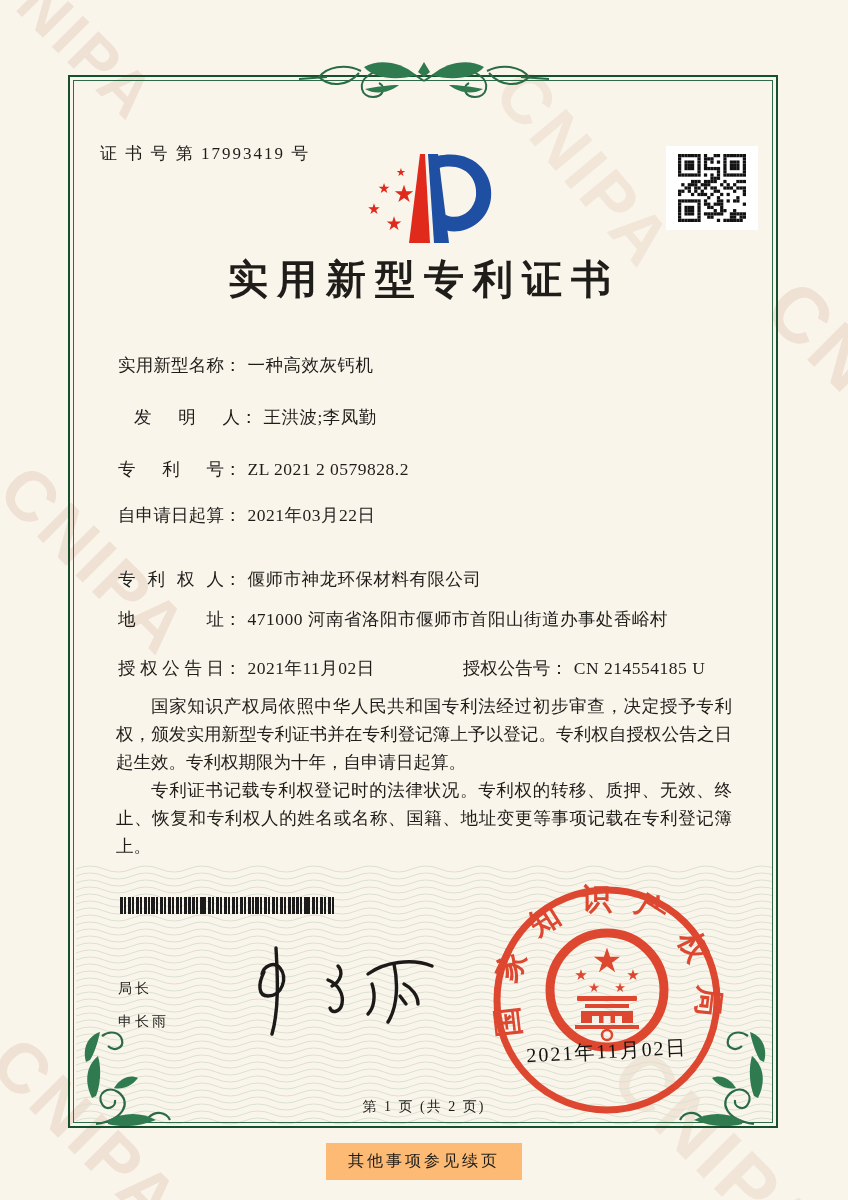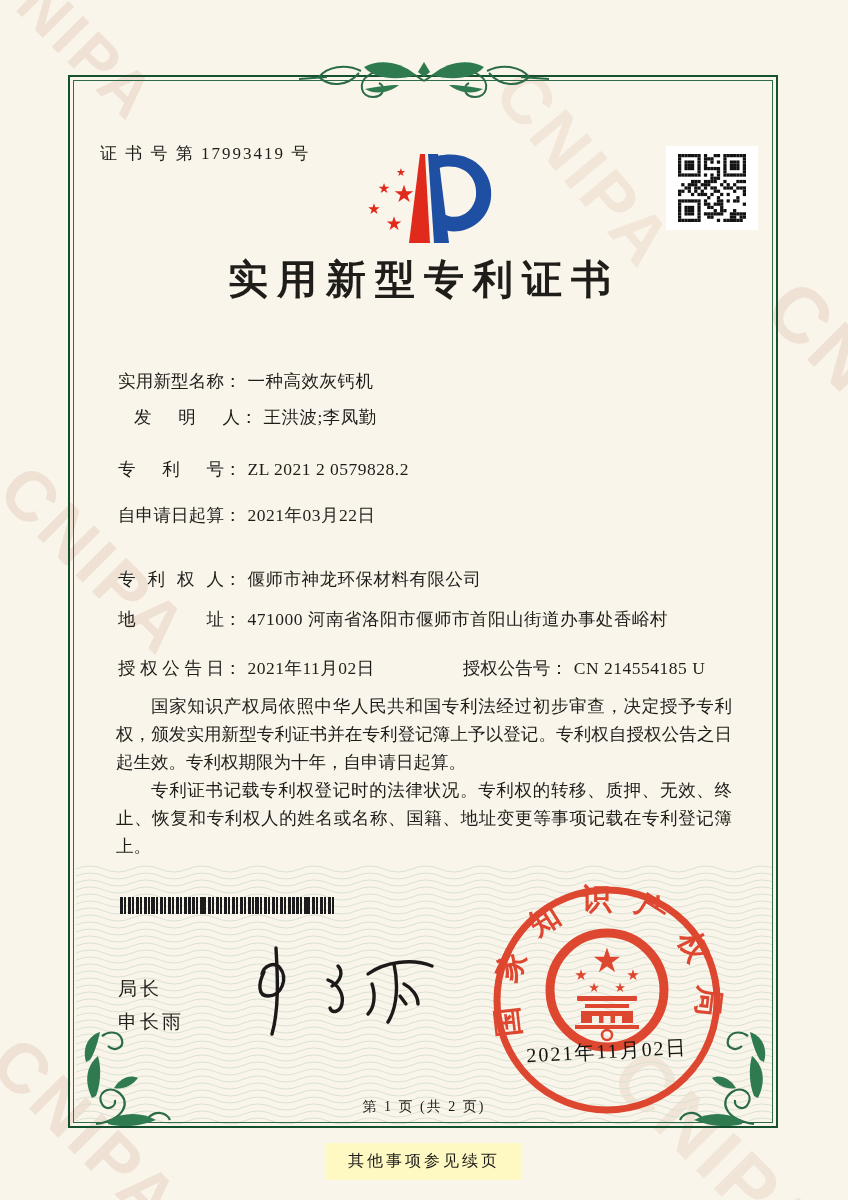--- a/index.html
+++ b/index.html
@@ -42,47 +42,47 @@
           display:flex;align-items:center;justify-content:center;}
   .title{
     position:absolute;left:0;top:252px;width:848px;text-align:center;
     font-size:40px;font-weight:bold;letter-spacing:9px;z-index:4;
   }
   
   .row{position:absolute;left:118px;font-size:17.5px;line-height:26px;z-index:4;white-space:nowrap;}
   .lbl{display:inline-block;width:106px;text-align:justify;text-align-last:justify;vertical-align:top;}
   .colon{display:inline-block;margin-right:6px;}
   .val{letter-spacing:.5px;}
-  .row-f0{top:368px;} .row-f1{top:404px;margin-left:16px;} .row-f2{top:456px;}
+  .row-f0{top:352px;} .row-f1{top:404px;margin-left:16px;} .row-f2{top:456px;}
   .row-f3{top:502px;} .row-f4{top:566px;} .row-f5{top:606px;}
   .row-grant{top:655px;}
   .grant-gap{display:inline-block;width:88px;}
   
   .body-text{
     position:absolute;left:116px;top:692px;width:616px;z-index:4;
     font-size:17.5px;line-height:28px;text-align:justify;
   }
   .body-text p{margin:0;text-indent:2em;}
   
   .barcode{
     position:absolute;left:120px;top:897px;width:216px;height:17px;z-index:4;
     background:
       repeating-linear-gradient(90deg,#1b1b1b 0 2px,transparent 2px 4px),
       repeating-linear-gradient(90deg,#1b1b1b 0 3px,transparent 3px 8px),
       repeating-linear-gradient(90deg,transparent 0 5px,#1b1b1b 5px 6px,transparent 6px 13px);
   }
   
   .signer{position:absolute;left:118px;top:972px;z-index:4;
-    font-family:"Liberation Sans","DejaVu Sans",sans-serif;font-size:19px;letter-spacing:3px;line-height:33px;}
+    font-family:"Liberation Sans","DejaVu Sans",sans-serif;font-size:14px;letter-spacing:3px;line-height:33px;}
   .signature{position:absolute;left:242px;top:940px;z-index:5;}
   .seal{position:absolute;left:487px;top:880px;z-index:5;}
   
   .page-no{position:absolute;left:0;top:1098px;width:848px;text-align:center;font-size:14px;letter-spacing:2px;z-index:4;}
   .note{
-    position:absolute;left:326px;top:1143px;z-index:4;background:#fef9c3;
+    position:absolute;left:326px;top:1143px;z-index:4;background:#fdba74;
     padding:8px 22px;font-size:16px;letter-spacing:3px;
   }
 </style>
 </head>
 <body>
 
 <span class="wm wm1">CNIPA</span>
 <span class="wm wm2">CNIPA</span>
 <span class="wm wm3">CNIPA</span>
 <span class="wm wm4">CNIPA</span>

